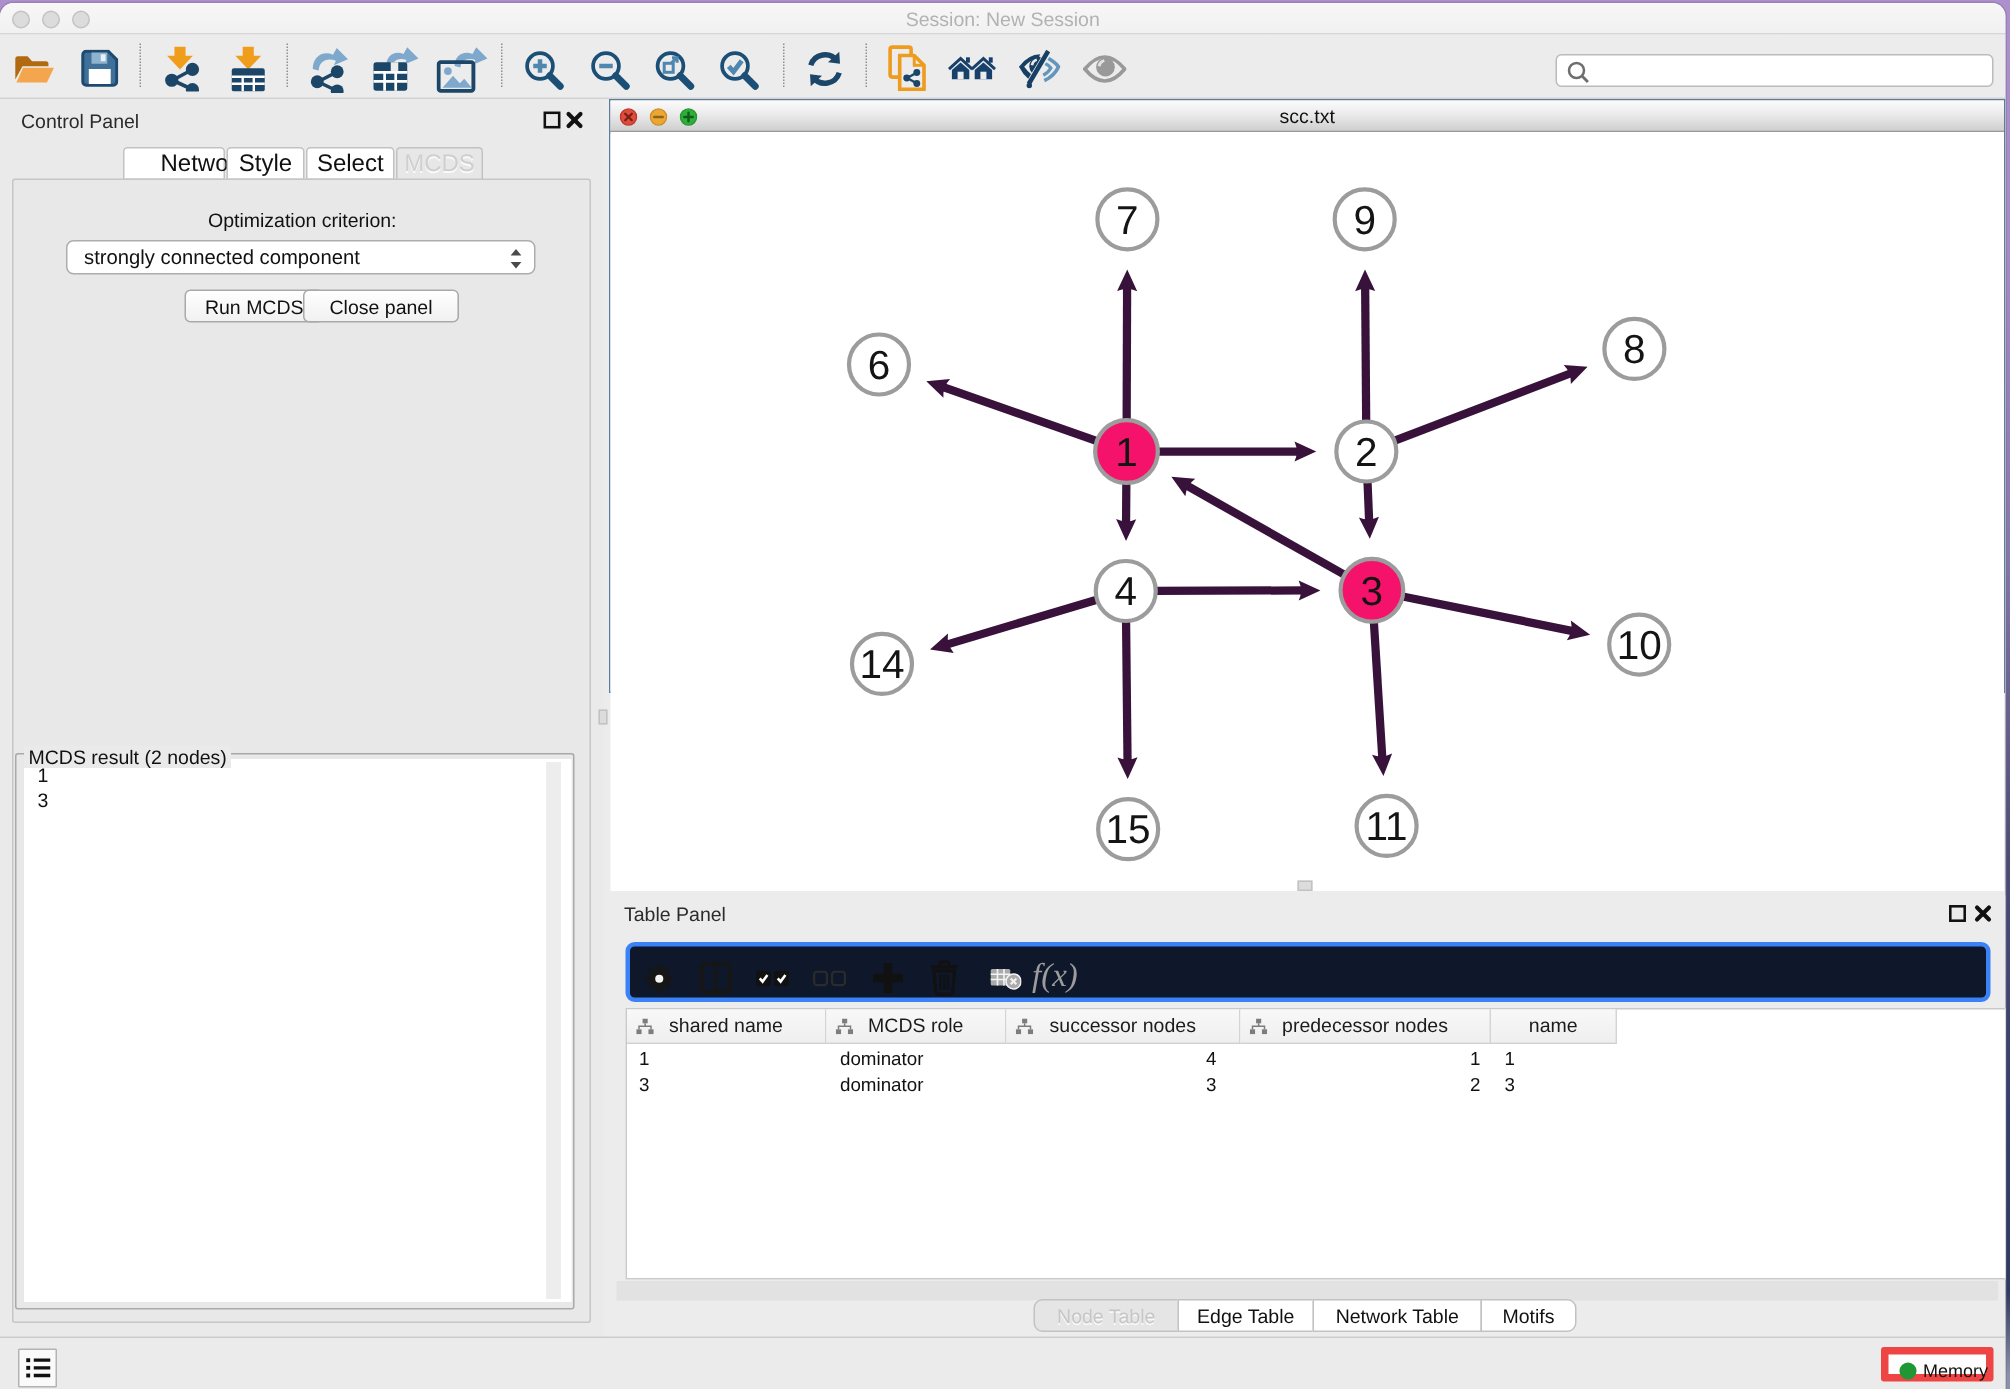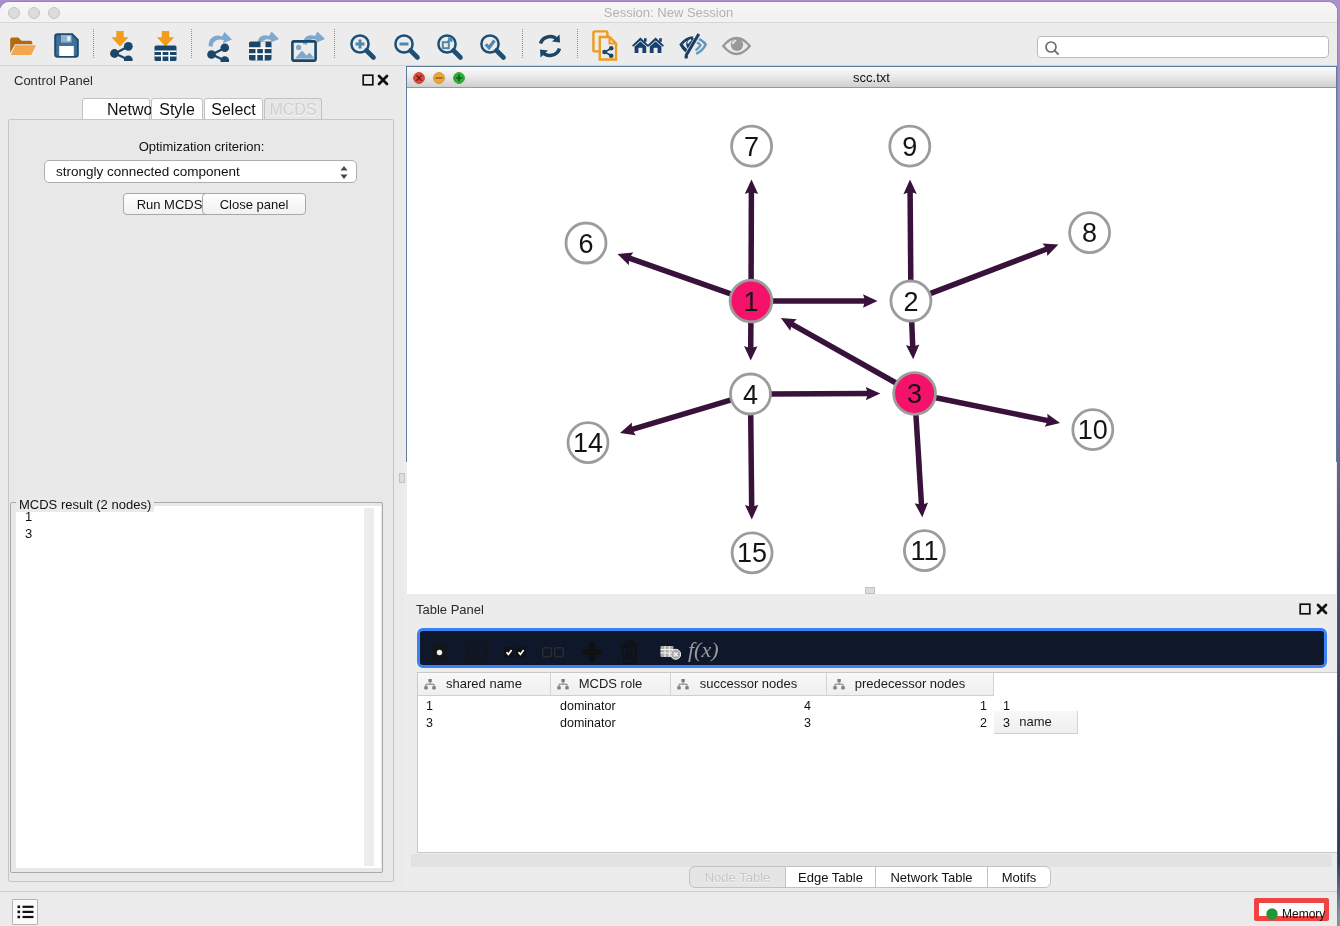--- a/index.html
+++ b/index.html
@@ -460,21 +460,21 @@
       <div class="hcell" style="left:409px; width:167px;">predecessor nodes<svg class="hico" width="12" height="11" viewBox="0 0 12 11">
             <g fill="#7d7d7d">
               <rect x="4.4" y="0" width="3.4" height="3.2"></rect>
               <rect x="0.3" y="7.2" width="3.4" height="3.2"></rect>
               <rect x="8.3" y="7.2" width="3.4" height="3.2"></rect>
             </g>
             <g stroke="#7d7d7d" stroke-width="1" fill="none">
               <path d="M6.1 3.2 V5.2 M2 7.2 V5.2 H10 V7.2"></path>
             </g>
           </svg></div>
-      <div class="hcell" style="left:576px; width:84px;margin-top:38px;">name</div>
+      <div class="hcell" style="left:576px; width:84px;">name</div>
       <div class="cell" style="left:8px; top:26px;">1</div>
       <div class="cell" style="left:142px; top:26px;">dominator</div>
       <div class="cell" style="left:253px; top:26px; width:140px; text-align:right;">4</div>
       <div class="cell" style="left:409px; top:26px; width:160px; text-align:right;">1</div>
       <div class="cell" style="left:585px; top:26px;">1</div>
       <div class="cell" style="left:8px; top:43px;">3</div>
       <div class="cell" style="left:142px; top:43px;">dominator</div>
       <div class="cell" style="left:253px; top:43px; width:140px; text-align:right;">3</div>
       <div class="cell" style="left:409px; top:43px; width:160px; text-align:right;">2</div>
       <div class="cell" style="left:585px; top:43px;">3</div>

